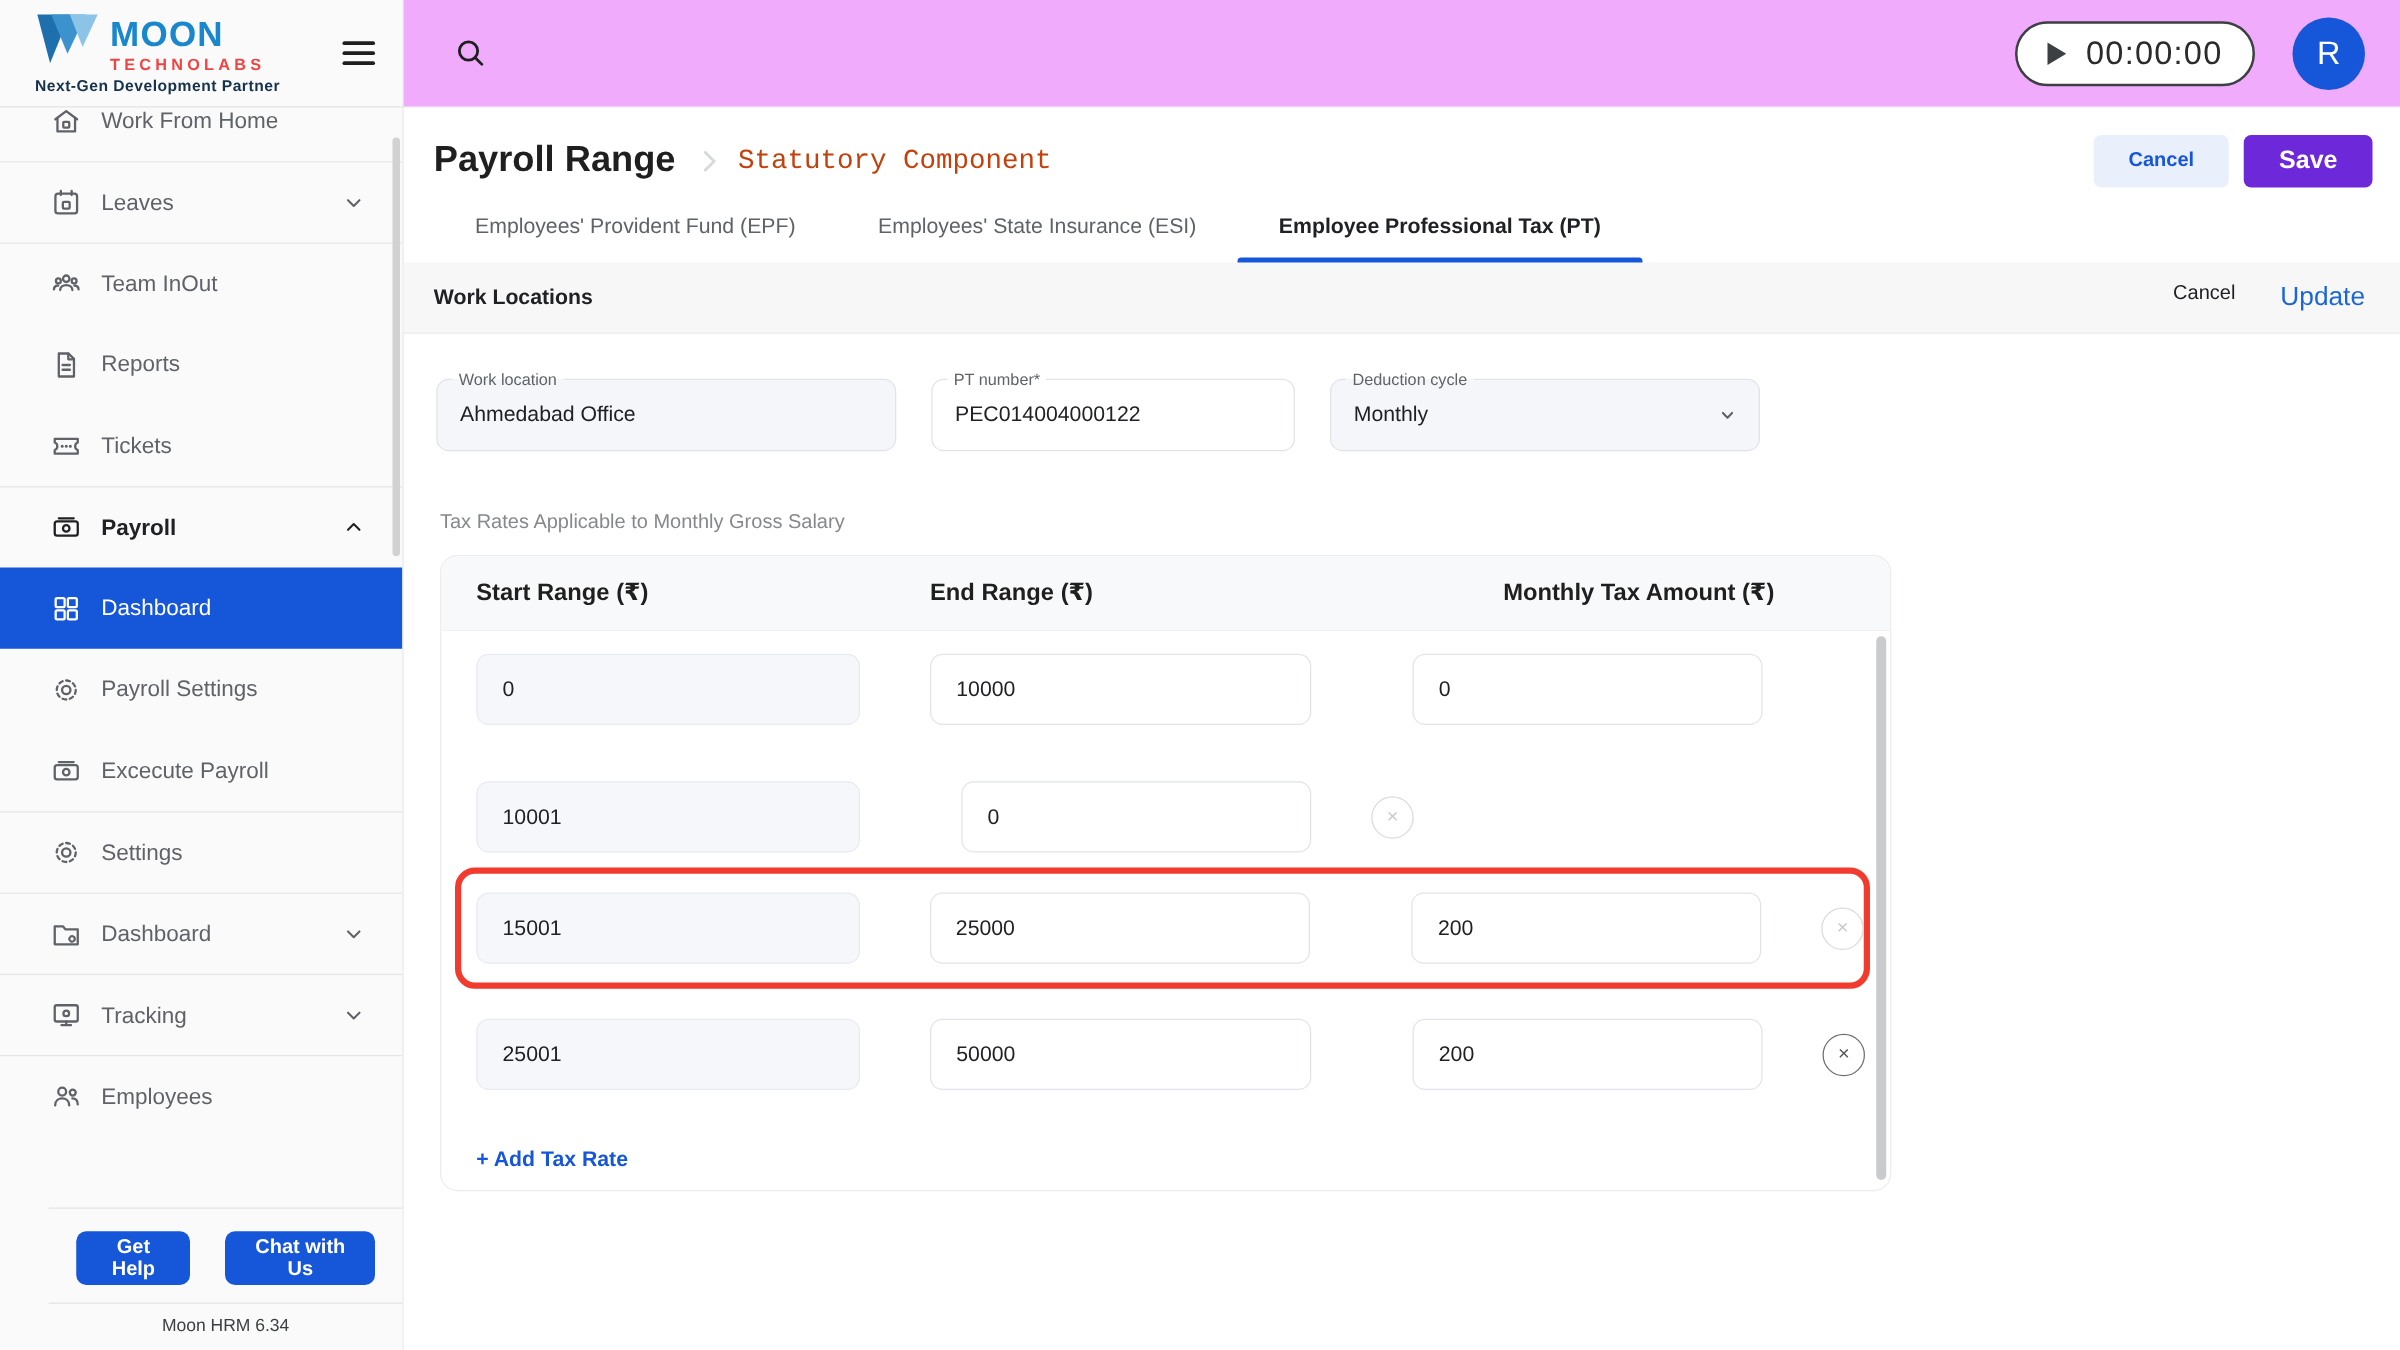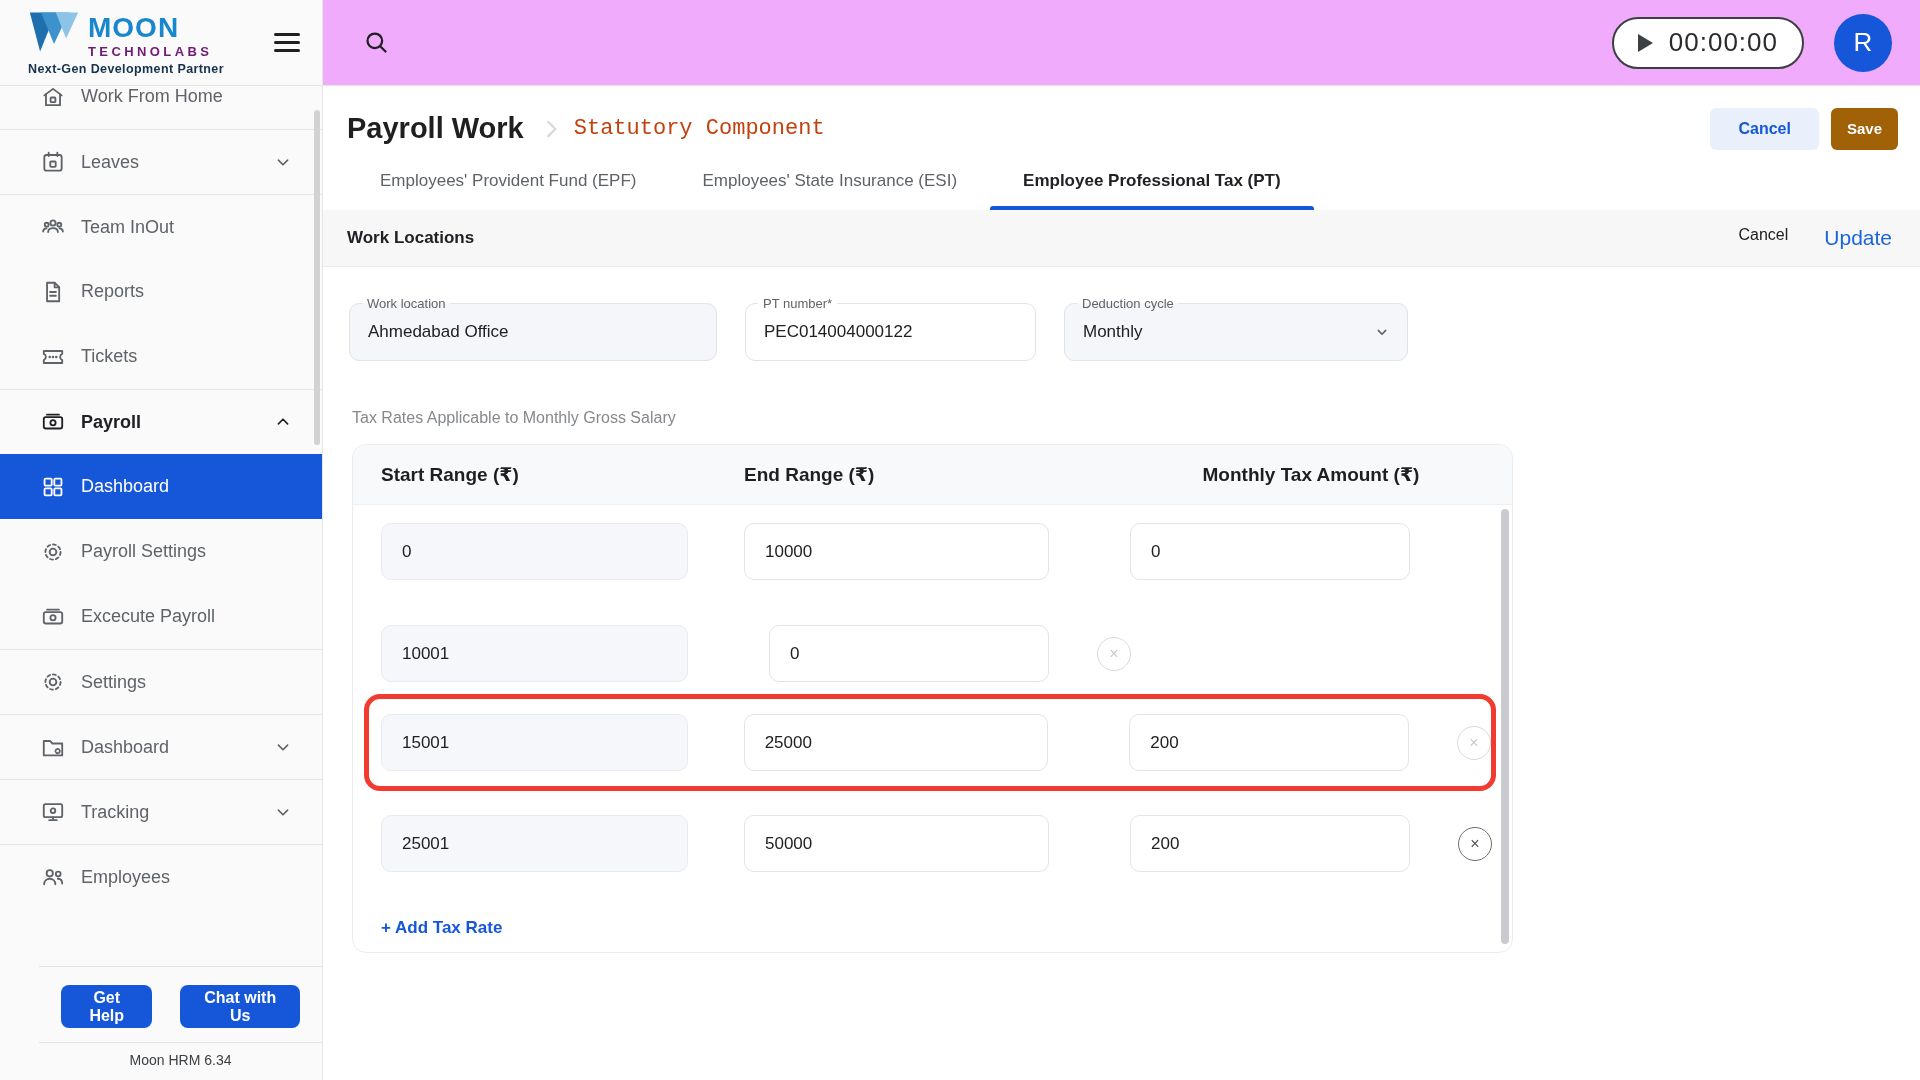--- a/index.html
+++ b/index.html
@@ -8,21 +8,21 @@
 
   
   .side { position:absolute; left:0; top:0; width:323px; height:1080px;
     background:#fafafa; border-right:1px solid #e6e6e6; overflow:hidden; }
   .side-head { height:86px; border-bottom:1px solid #e3e3e3; display:flex;
     align-items:center; padding:0 22px 0 28px; }
   .logo { display:flex; flex-direction:column; }
   .logo-row { display:flex; align-items:flex-end; gap:8px; }
   .logo-names { display:flex; flex-direction:column; line-height:1; }
   .logo-primary { font-size:28px; font-weight:700; color:#1887cd; letter-spacing:1px; }
-  .logo-secondary { font-size:13px; font-weight:700; color:#701a75; letter-spacing:3.4px; margin-top:3px; }
+  .logo-secondary { font-size:13px; font-weight:700; color:#ef4444; letter-spacing:3.4px; margin-top:3px; }
   .logo-tagline { font-size:12.5px; font-weight:700; color:#16324c; letter-spacing:.4px; margin-top:4px; }
   .hamburger { margin-left:auto; display:flex; flex-direction:column; gap:4.5px; cursor:pointer; }
   .hamburger i { display:block; width:26px; height:3.2px; background:#1f1f1f; border-radius:2px; }
 
   .s-nav { position:absolute; top:86px; left:0; right:0; bottom:160px; overflow:hidden; }
   .s-item { height:65px; display:flex; align-items:center; padding:0 28px 0 40px;
     color:#5f6368; font-size:18px; cursor:pointer; }
   .s-item.first { margin-top:-22px; }
   .s-item.sep { border-top:1px solid #e6e6e6; }
   .s-item.parent { color:#202124; font-weight:600;justify-content:space-between; }
@@ -64,22 +64,22 @@
   .main { position:absolute; left:323px; top:86px; right:0; bottom:0; background:#fff; }
   .page-head { height:85px; display:flex; align-items:center; padding:0 22px 0 24px; }
   .page-title { font-size:29px; font-weight:600; color:#1f1f1f; }
   .crumb-chev { width:26px; height:26px; margin:0 10px 0 14px; }
   .crumb-chev svg { width:100%; height:100%; stroke:#d7d9dc; fill:none; stroke-width:2.2;
     stroke-linecap:round; stroke-linejoin:round; }
   .crumb { font-size:22px; color:#c2410c;font-family:Liberation Mono, monospace; }
   .head-actions { margin-left:auto; display:flex; gap:12px; }
   .btn-cancel { background:#e9effb; color:#1656d9; border:none; border-radius:6px; height:42px;
     padding:0 28px; font-size:16px; font-weight:600; font-family:inherit; cursor:pointer; }
-  .btn-save { background:#a16207; color:#fff; border:none; border-radius:6px; height:42px;
-    padding:0 16px; font-size:15px; font-weight:600; font-family:inherit; cursor:pointer; }
+  .btn-save { background:#6d28d9; color:#fff; border:none; border-radius:6px; height:42px;
+    padding:0 28px; font-size:20px; font-weight:600; font-family:inherit; cursor:pointer; }
 
   .tabs { display:flex; padding-left:24px; height:39px; }
   .tab { position:relative; padding:0 33px; font-size:17px; color:#5f6368;
     display:flex; align-items:flex-start; cursor:pointer; white-space:nowrap; }
   .tab.active { color:#202124; font-weight:600; }
   .tab.active::after { content:""; position:absolute; left:0; right:0; bottom:0;
     height:4px; background:#1656d9; border-radius:3px 3px 0 0; }
 
   .wl-bar { height:57px; background:#f7f7f8; border-bottom:1px solid #ebebeb;
     display:flex; align-items:center; padding:0 28px 0 24px; }
@@ -351,21 +351,21 @@
   <div class="timer-pill">
     <span class="play-tri"></span>
     <span class="timer-txt">00:00:00</span>
   </div>
   <div class="avatar">R</div>
 </div>
 
 <div class="main">
 
   <div class="page-head">
-    <span class="page-title">Payroll Work</span>
+    <span class="page-title">Payroll Range</span>
     <span class="crumb-chev">
       <svg viewBox="0 0 24 24">
           <path d="M9.5 5.5 16 12l-6.5 6.5"></path>
         </svg>
     </span>
     <span class="crumb">Statutory Component</span>
     <div class="head-actions">
       <button class="btn-cancel">Cancel</button>
       <button class="btn-save">Save</button>
     </div>

